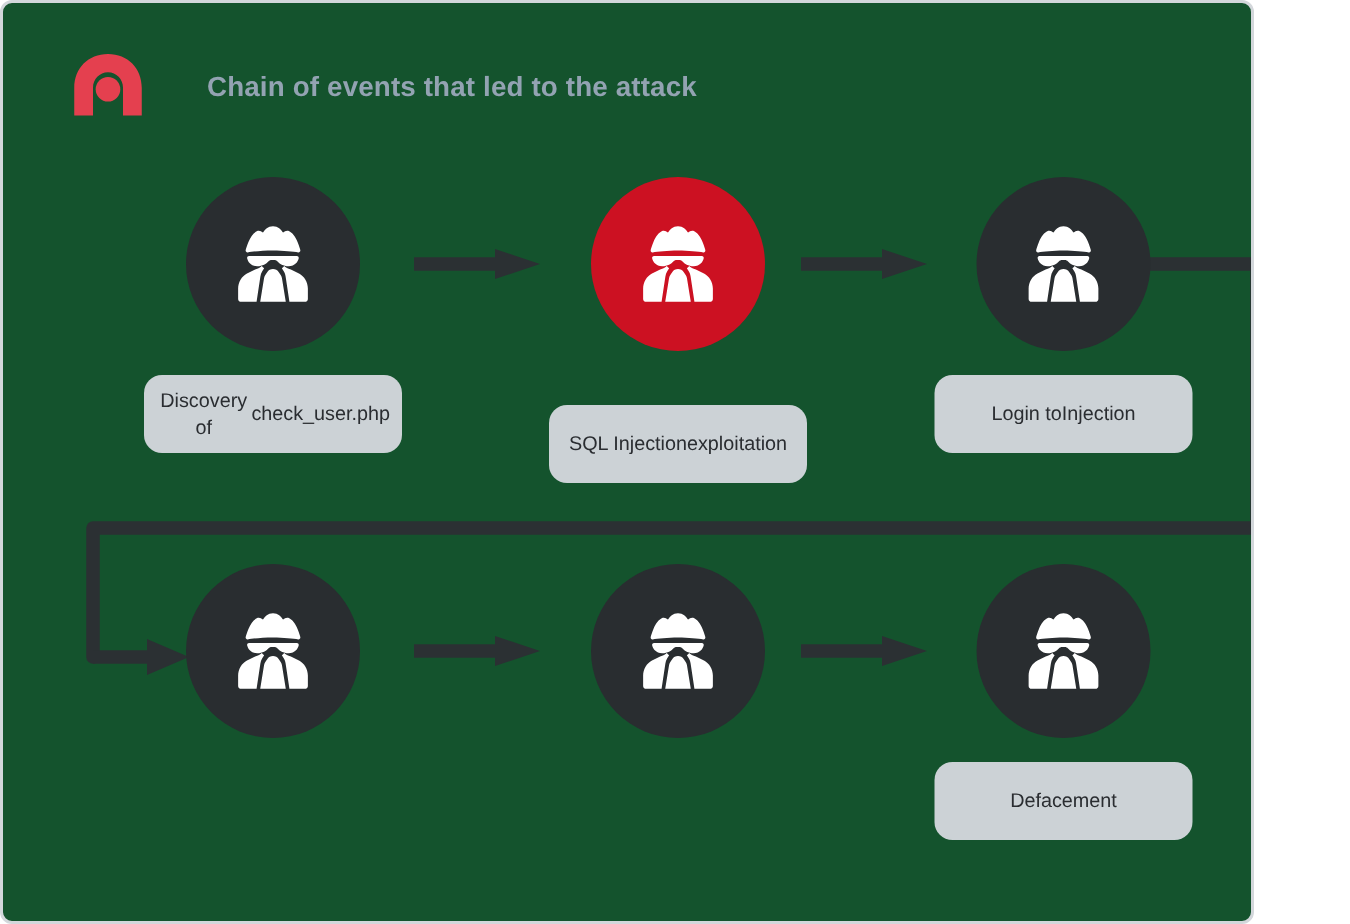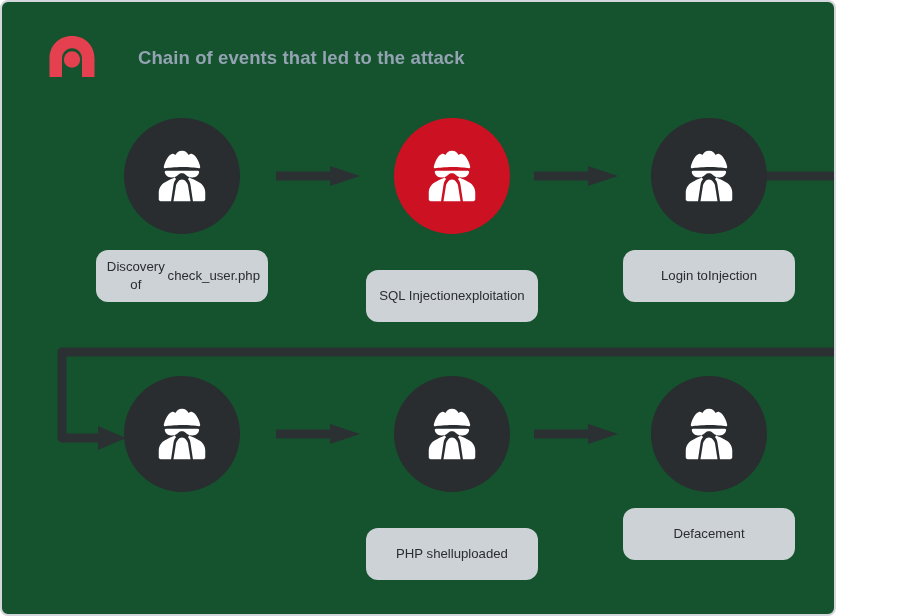--- a/index.html
+++ b/index.html
@@ -230,24 +230,20 @@
     <div class="node col-2">
       <div class="bubble">
         <svg class="spy-icon" viewBox="0 0 64 64">
           <path fill="#ffffff" d="M32 6c-3.6 0-5.5 2.2-6.9 4.4-1.1-1-2.4-1.6-3.6-1.2-2.7 1-5 4.3-6.4 7.6-1 2.3-1.6 4.4-1.9 5.6-.2.9.5 1.7 1.4 1.6 3.4-.5 10.2-1.3 17.4-1.3s14 .8 17.4 1.3c.9.1 1.6-.7 1.4-1.6-.3-1.2-.9-3.3-1.9-5.6-1.4-3.3-3.7-6.6-6.4-7.6-1.2-.4-2.5.2-3.6 1.2C37.5 8.2 35.6 6 32 6z"></path>
           <path fill="#ffffff" d="M15.5 26.5c-.9 0-1.5.8-1.3 1.6.6 2.6 2.6 5.4 6.9 5.4 3.8 0 6.3-1.8 7.7-3.3.6-.6 1.4-1 2.2-1h1.9c.8 0 1.6.4 2.2 1 1.4 1.5 3.9 3.3 7.7 3.3 4.3 0 6.3-2.8 6.9-5.4.2-.8-.4-1.6-1.3-1.6H15.5z"></path>
           <path fill="#ffffff" d="M24.3 33.4c-1 1-2.5 1.9-4.6 2.3l-5.6 2.9C10.4 40.6 8 44.6 8 48.9V56c0 1.1.9 2 2 2h10.7l2.6-17.3c.2-1.3.6-2.6 1.3-3.7l1.3-2c-.6-.4-1.1-.9-1.6-1.6z"></path>
           <path fill="#ffffff" d="M39.7 33.4c-.5.7-1 1.2-1.6 1.6l1.3 2c.7 1.1 1.1 2.4 1.3 3.7L43.3 58H54c1.1 0 2-.9 2-2v-7.1c0-4.3-2.4-8.3-6.1-10.3l-5.6-2.9c-2.1-.4-3.6-1.3-4.6-2.3z"></path>
           <path fill="#ffffff" d="M32 35.5c-1.6 0-3.1.8-4 2.1l-1.4 2.1c-.4.7-.7 1.4-.8 2.2L23.2 58h17.6l-2.6-16.1c-.1-.8-.4-1.5-.8-2.2L36 37.6c-.9-1.3-2.4-2.1-4-2.1z"></path>
         </svg>
       </div>
-      <div class="label">
-        <span>PHP shell</span>
-      <span>uploaded</span>
-        </div>
     </div>
 
     <div class="arrow gap-2">
       <svg viewBox="0 0 84 22" width="84" height="22">
         <path d="M0 11 H58" stroke="#2b3033" stroke-width="9" fill="none"></path>
         <path d="M54 1 L84 11 L54 21 Z" fill="#2b3033"></path>
       </svg>
     </div>
 
     <div class="node col-3">

